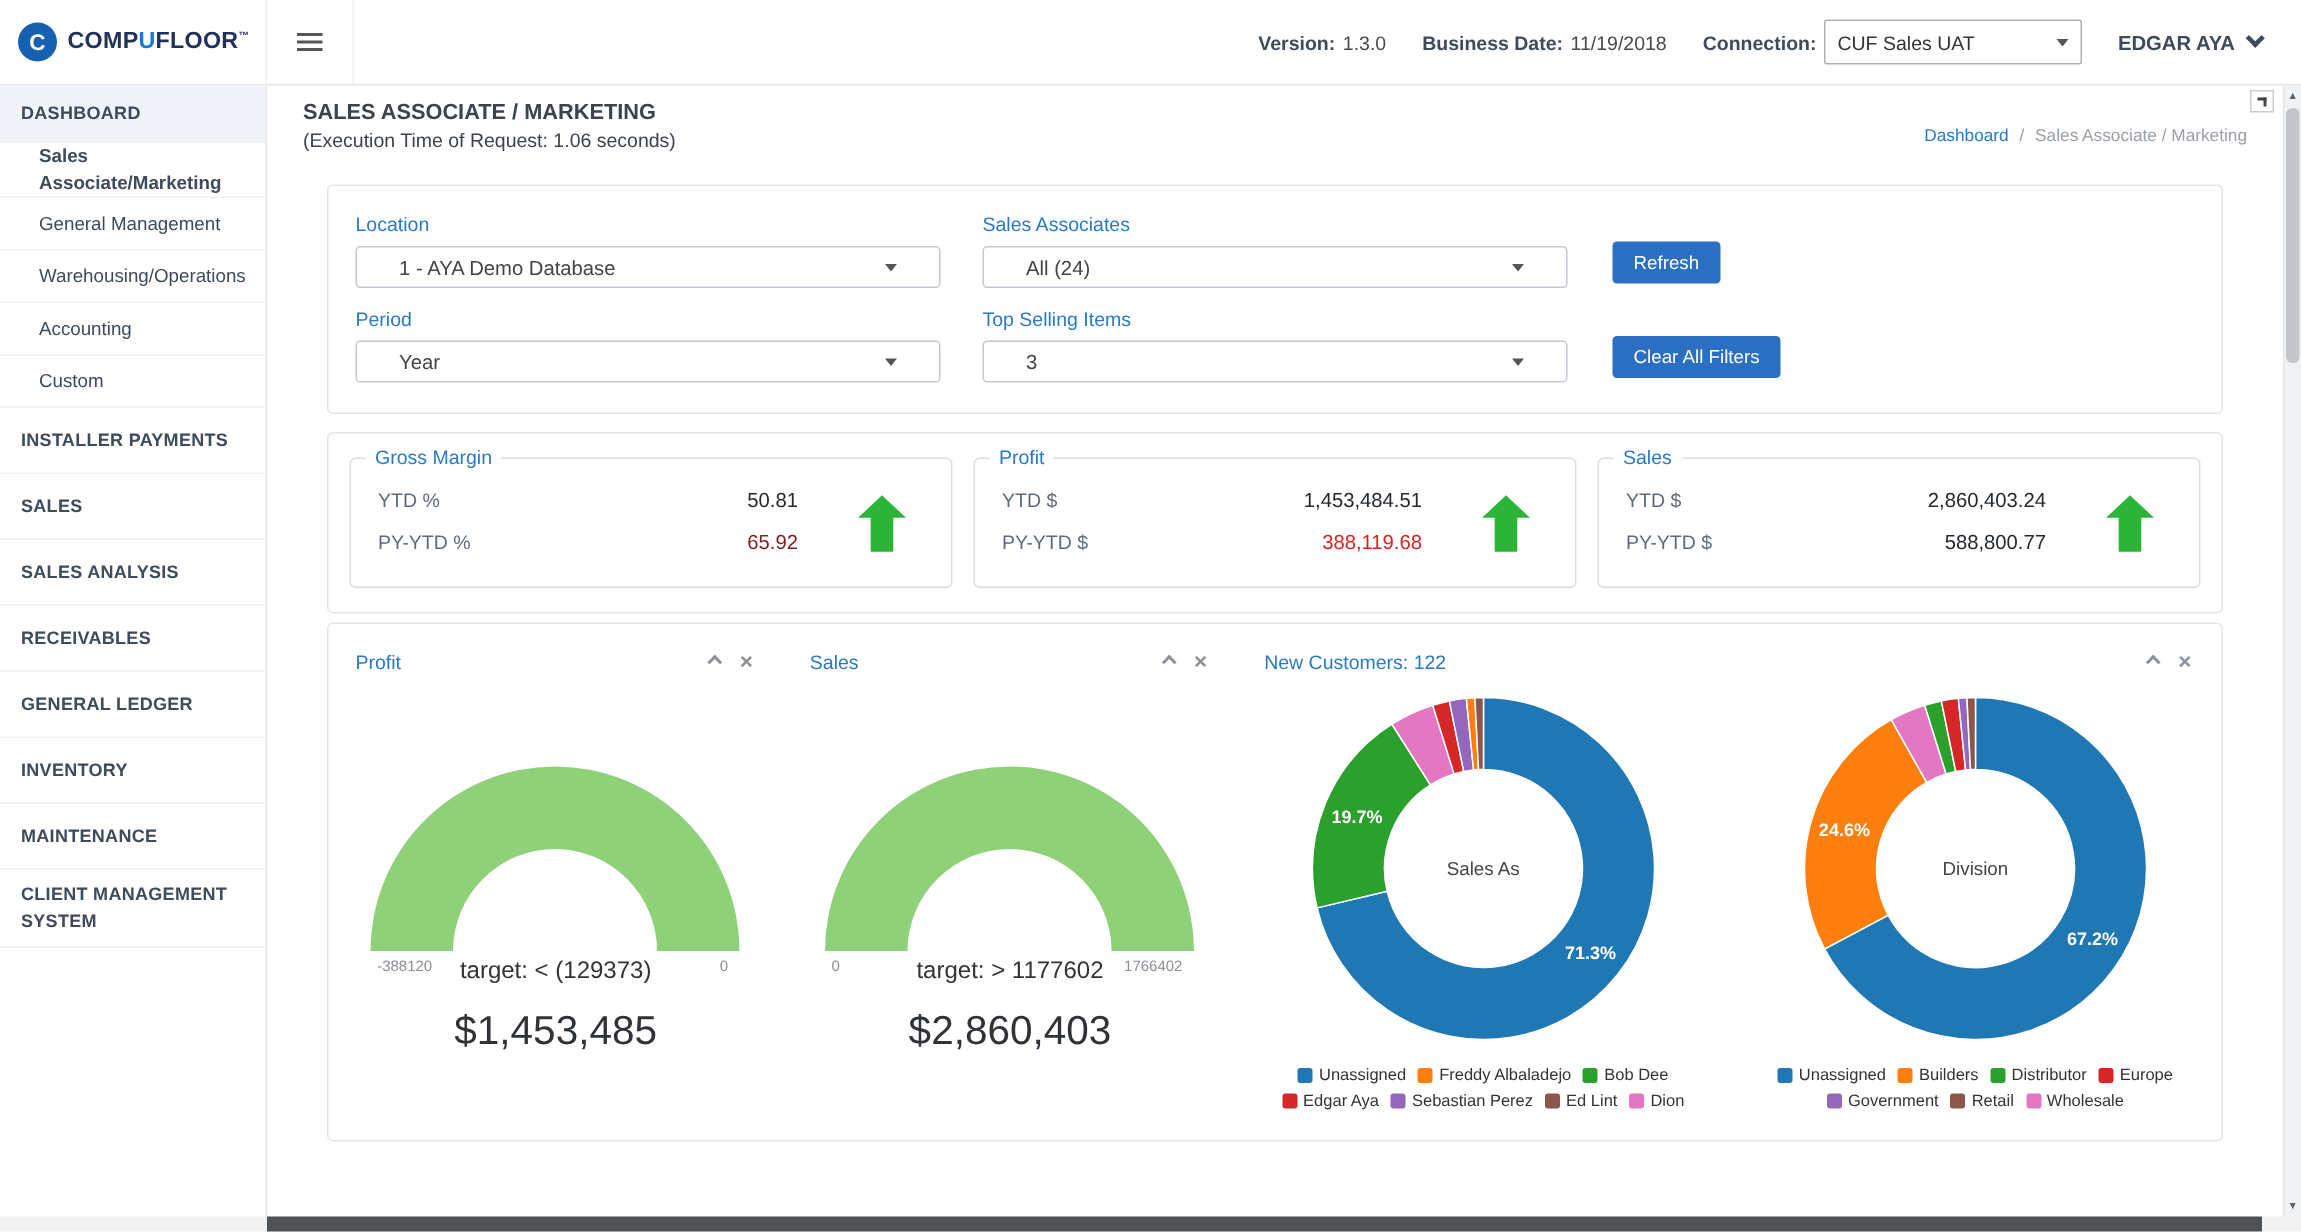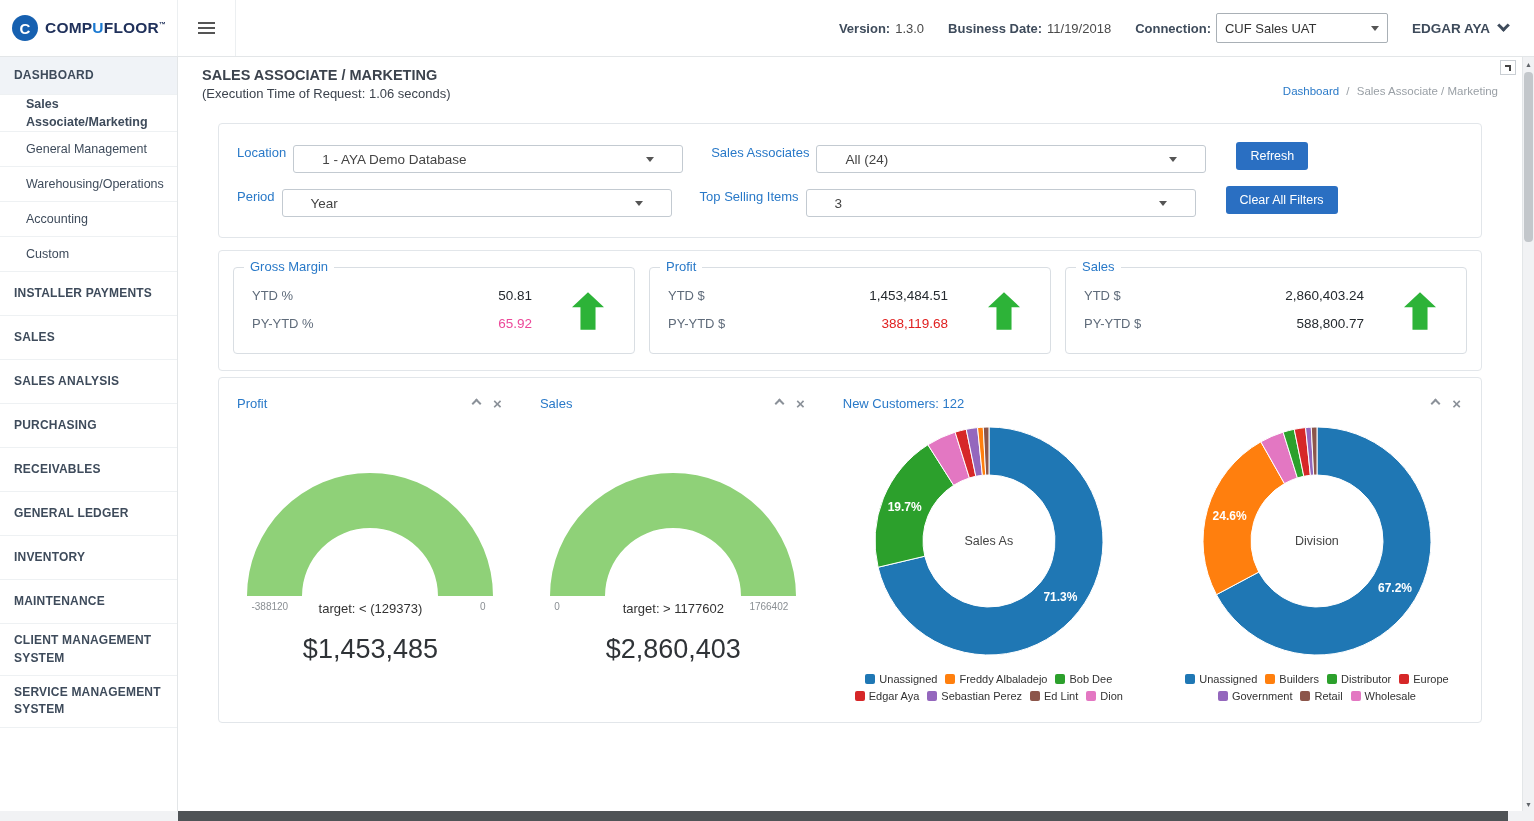--- a/index.html
+++ b/index.html
@@ -44,21 +44,21 @@
   .breadcrumb a{color:#2979c8;cursor:pointer;text-decoration:none}
   .bc-sep{color:#9aa0a6;margin:0 4px}
   .bc-current{color:#9aa0a6}
   .cards{margin:22px 16px 0}
   .card{background:#fff;border:1px solid #e2e6ea;border-radius:4px}
 
   
   .filter-card{padding:18px 18px 20px;margin-bottom:12px}
   .filter-row{display:flex;align-items:flex-end;gap:28px}
   .filter-row + .filter-row{margin-top:13px}
-  .filter-field{display:flex;flex-direction:row;gap:7px}
+  .filter-field{display:flex;flex-direction:column;gap:7px}
   .filter-field label{font-size:13px;color:#2979c8}
   .select{height:28px;border:1px solid #c3cad1;border-radius:3px;background:#fff;display:flex;align-items:center;justify-content:space-between;padding:0 28px;font-size:13.5px;color:#444;cursor:pointer}
   .w-loc{width:390px}
   .w-sa{width:390px}
   .btn{height:28px;padding:0 14px;background:#2a6fc2;color:#fff;border:none;border-radius:3px;font-size:12.5px;cursor:pointer;font-family:inherit;margin-bottom:3px;margin-left:2px}
 
   
   .kpi-card{padding:16px 14px;margin-bottom:6px;display:flex;gap:14px}
   .kpi-box{flex:1;border:1px solid #d9dee3;border-radius:4px;position:relative;padding:20px 18px 22px}
   .kpi-legend{position:absolute;top:-9px;left:10px;background:#fff;padding:0 6px;font-size:13px;color:#2979c8}
@@ -75,21 +75,21 @@
   .customers-panel{flex:1}
   .panel-head{display:flex;align-items:center;justify-content:space-between;padding:8px 20px 0 18px}
   .panel-title{font-size:13px;color:#2979c8}
   .panel-icons{display:flex;align-items:center;gap:13px}
   .chev-up{width:7px;height:7px;border:solid #8b9199;border-width:2px 2px 0 0;transform:rotate(-45deg);display:inline-block;cursor:pointer}
   .close-x{font-size:15px;color:#8b9199;line-height:1;cursor:pointer;font-weight:bold}
   .gauge-wrap{display:flex;flex-direction:column;align-items:center;margin-top:60px}
   .gauge-labels{position:relative;width:250px;height:16px;margin-top:2px}
   .g-min{position:absolute;left:6px;top:1px;font-size:10px;color:#8a8f94}
   .g-max{position:absolute;right:10px;top:1px;font-size:10px;color:#8a8f94}
-  .g-target{position:absolute;left:0;right:0;top:1px;text-align:center;font-size:13px;color:#333}
+  .g-target{position:absolute;left:0;right:0;top:1px;text-align:center;font-size:16px;color:#333}
   .gauge-value{margin-top:18px;font-size:27px;color:#2f3337}
 
   .donut-row{display:flex;margin-top:10px}
   .donut-block{flex:1;display:flex;flex-direction:column;align-items:center}
   .donut{position:relative;width:240px;height:240px}
   .center-label{position:absolute;top:50%;left:50%;transform:translate(-50%,-50%);font-size:12.5px;color:#444;white-space:nowrap}
   .slice-label{fill:#fff;font-size:12px;font-weight:600;font-family:"Liberation Sans",sans-serif}
   .legend{width:300px;margin-top:12px;display:flex;flex-wrap:wrap;justify-content:center;column-gap:8px;row-gap:5px}
   .legend-item{display:inline-flex;align-items:center;gap:4px;cursor:pointer}
   .legend-swatch{width:10px;height:10px;border-radius:2px;flex:none}
@@ -143,27 +143,25 @@
 <aside class="sidebar">
   <div class="nav-item section dash">DASHBOARD</div>
   <div class="nav-item sub selected">Sales Associate/Marketing</div>
   <div class="nav-item sub">General Management</div>
   <div class="nav-item sub">Warehousing/Operations</div>
   <div class="nav-item sub">Accounting</div>
   <div class="nav-item sub">Custom</div>
   <div class="nav-item section">INSTALLER PAYMENTS</div>
   <div class="nav-item section">SALES</div>
   <div class="nav-item section">SALES ANALYSIS</div>
-  <div class="nav-item section">PURCHASING</div>
   <div class="nav-item section">RECEIVABLES</div>
   <div class="nav-item section">GENERAL LEDGER</div>
   <div class="nav-item section">INVENTORY</div>
   <div class="nav-item section">MAINTENANCE</div>
   <div class="nav-item section wrap">CLIENT MANAGEMENT SYSTEM</div>
-  <div class="nav-item section wrap">SERVICE MANAGEMENT SYSTEM</div>
 </aside>
 
 <div class="main">
   <button class="collapse-btn">
     <span class="collapse-glyph"></span>
   </button>
 
   <div class="page-head">
     <div>
       <div class="page-title">SALES ASSOCIATE / MARKETING</div>
@@ -217,21 +215,21 @@
 
     <section class="card kpi-card">
       <div class="kpi-box">
         <span class="kpi-legend">Gross Margin</span>
         <div class="kpi-row">
           <span class="kpi-label">YTD %</span>
           <span class="kpi-value">50.81</span>
         </div>
         <div class="kpi-row">
           <span class="kpi-label">PY-YTD %</span>
-          <span class="kpi-value" style="color: #ec4899;">65.92</span>
+          <span class="kpi-value" style="color: #7f1d1d;">65.92</span>
         </div>
         <svg class="trend-arrow" viewBox="0 0 34 40">
             <polygon points="17,0 34,16 25,16 25,40 9,40 9,16 0,16"></polygon>
           </svg>
       </div>
       <div class="kpi-box">
         <span class="kpi-legend">Profit</span>
         <div class="kpi-row">
           <span class="kpi-label">YTD $</span>
           <span class="kpi-value">1,453,484.51</span>

